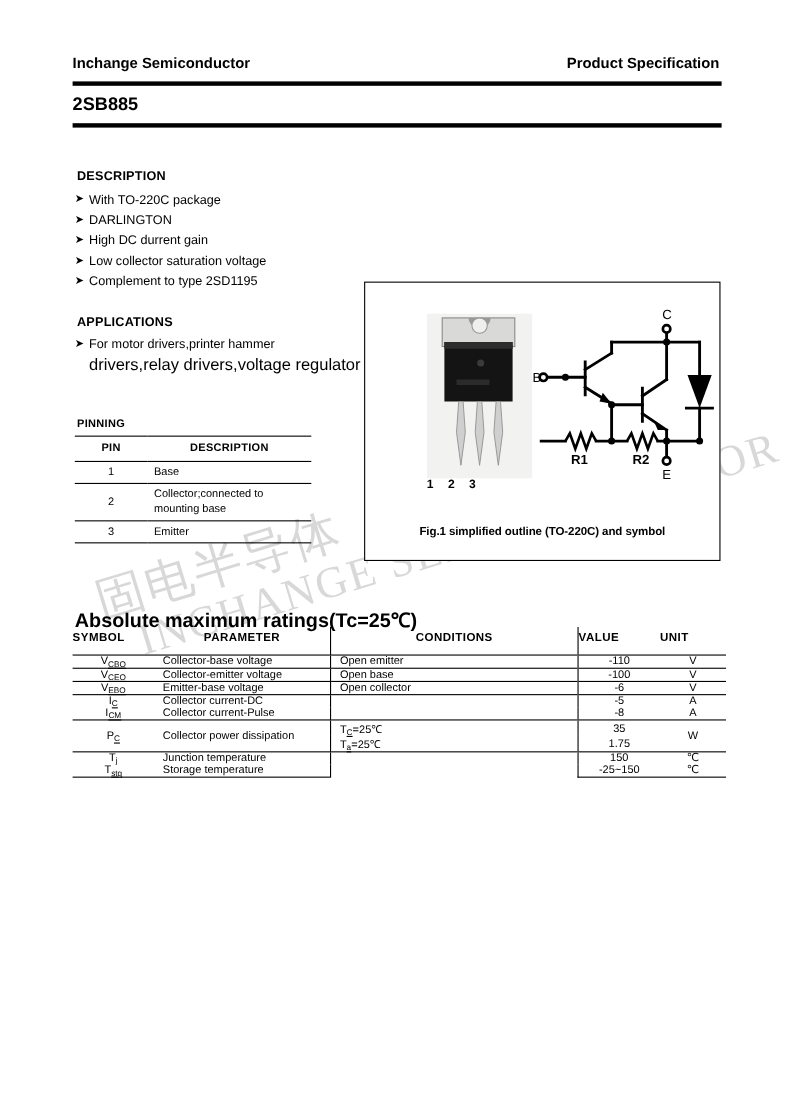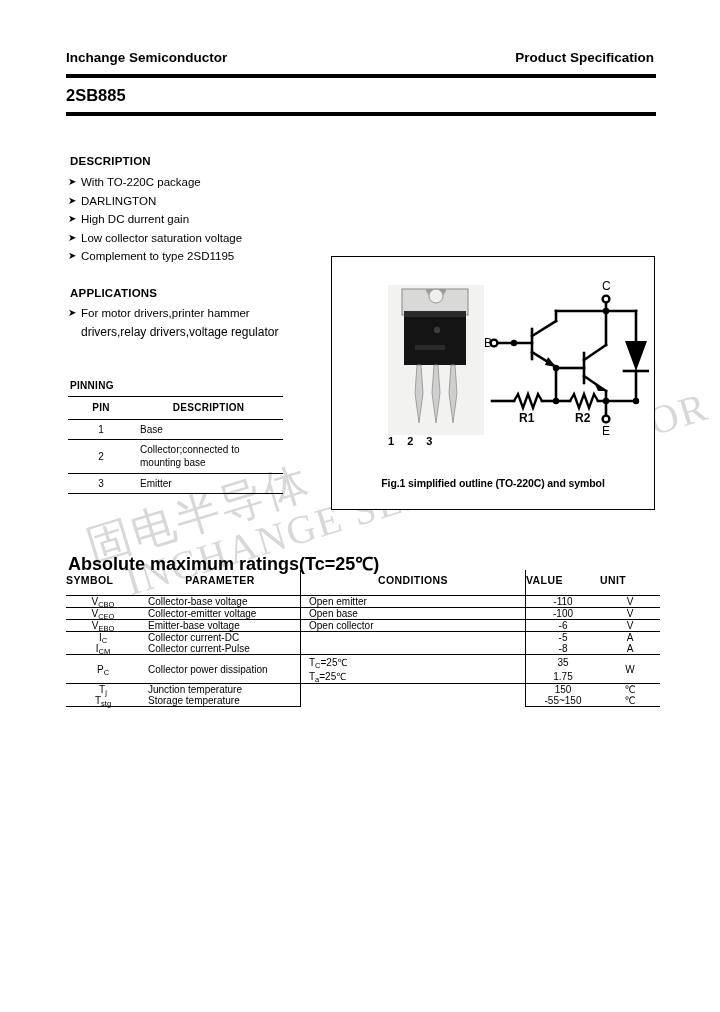--- a/index.html
+++ b/index.html
@@ -94,21 +94,21 @@
   .bullet-mark {
     width: 13px;
     flex: 0 0 13px;
     font-family: "DejaVu Sans", sans-serif;
     font-size: 10px;
     font-weight: bold;
     line-height: 18.5px;
   }
   .bullet-text { line-height: 18.5px; }
   .cont-line {
-    font-size: 12px;
+    font-size: 15px;
     line-height: 18.5px;
     padding-left: 13px;
     white-space: nowrap;
   }
 
   
   #pinning {
     position: absolute;
     left: 68px;
     top: 380px;
@@ -225,21 +225,21 @@
   .c-sym  { width: 74px;  text-align: center; }
   .c-par  { width: 160px; text-align: left; padding-left: 8px !important; }
   .c-con  { width: 224px; text-align: left; padding-left: 8px !important;
             border-left: 1.2px solid #000; margin-top: 44px; }
   .c-val  { width: 74px;  text-align: center; border-left: 1.2px solid #000; }
   .c-unit { width: 60px;  text-align: center; }
   #ratings thead .c-par { text-align: center; padding-left: 0 !important; }
   #ratings thead .c-con { text-align: center; padding-left: 0 !important; }
   .cellpad { padding: 9px 0; }
   .cellpad-tall { padding: 9px 0; }
-  sub { font-size: 7.5px; vertical-align: baseline; position: relative; top: 2px; }
+  sub { font-size: 7.5px; vertical-align: baseline; position: relative; top: 2px; text-decoration: underline; }
   .deg { font-family: "DejaVu Sans", sans-serif; }
 </style>
 </head>
 <body>
 
 <div id="page">
 
   <div class="wm wm-latin">INCHANGE SEMICONDUCTOR</div>
   <div class="wm wm-cn">固电半导体</div>
 
@@ -473,21 +473,21 @@
           <tr>
             <td class="c-sym cellpad"><span>T</span><sub>j</sub></td>
             <td class="c-par">Junction temperature</td>
             <td class="c-con" rowspan="2"></td>
             <td class="c-val">150</td>
             <td class="c-unit deg">℃</td>
           </tr>
           <tr>
             <td class="c-sym cellpad" style="border-top:none"><span>T</span><sub>stg</sub></td>
             <td class="c-par" style="border-top:none">Storage temperature</td>
-            <td class="c-val" style="border-top:none">-55~150</td>
+            <td class="c-val" style="border-top:none">-25~150</td>
             <td class="c-unit deg" style="border-top:none">℃</td>
           </tr>
 
         </tbody>
       </table>
     </div>
 
   </div>
 </div>
 

